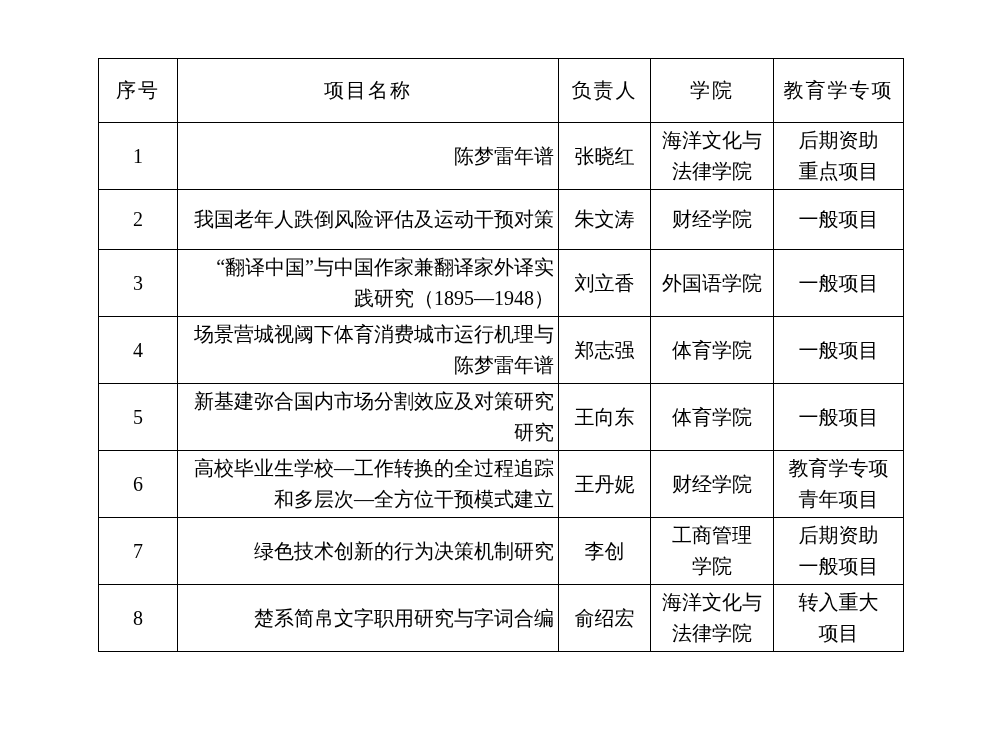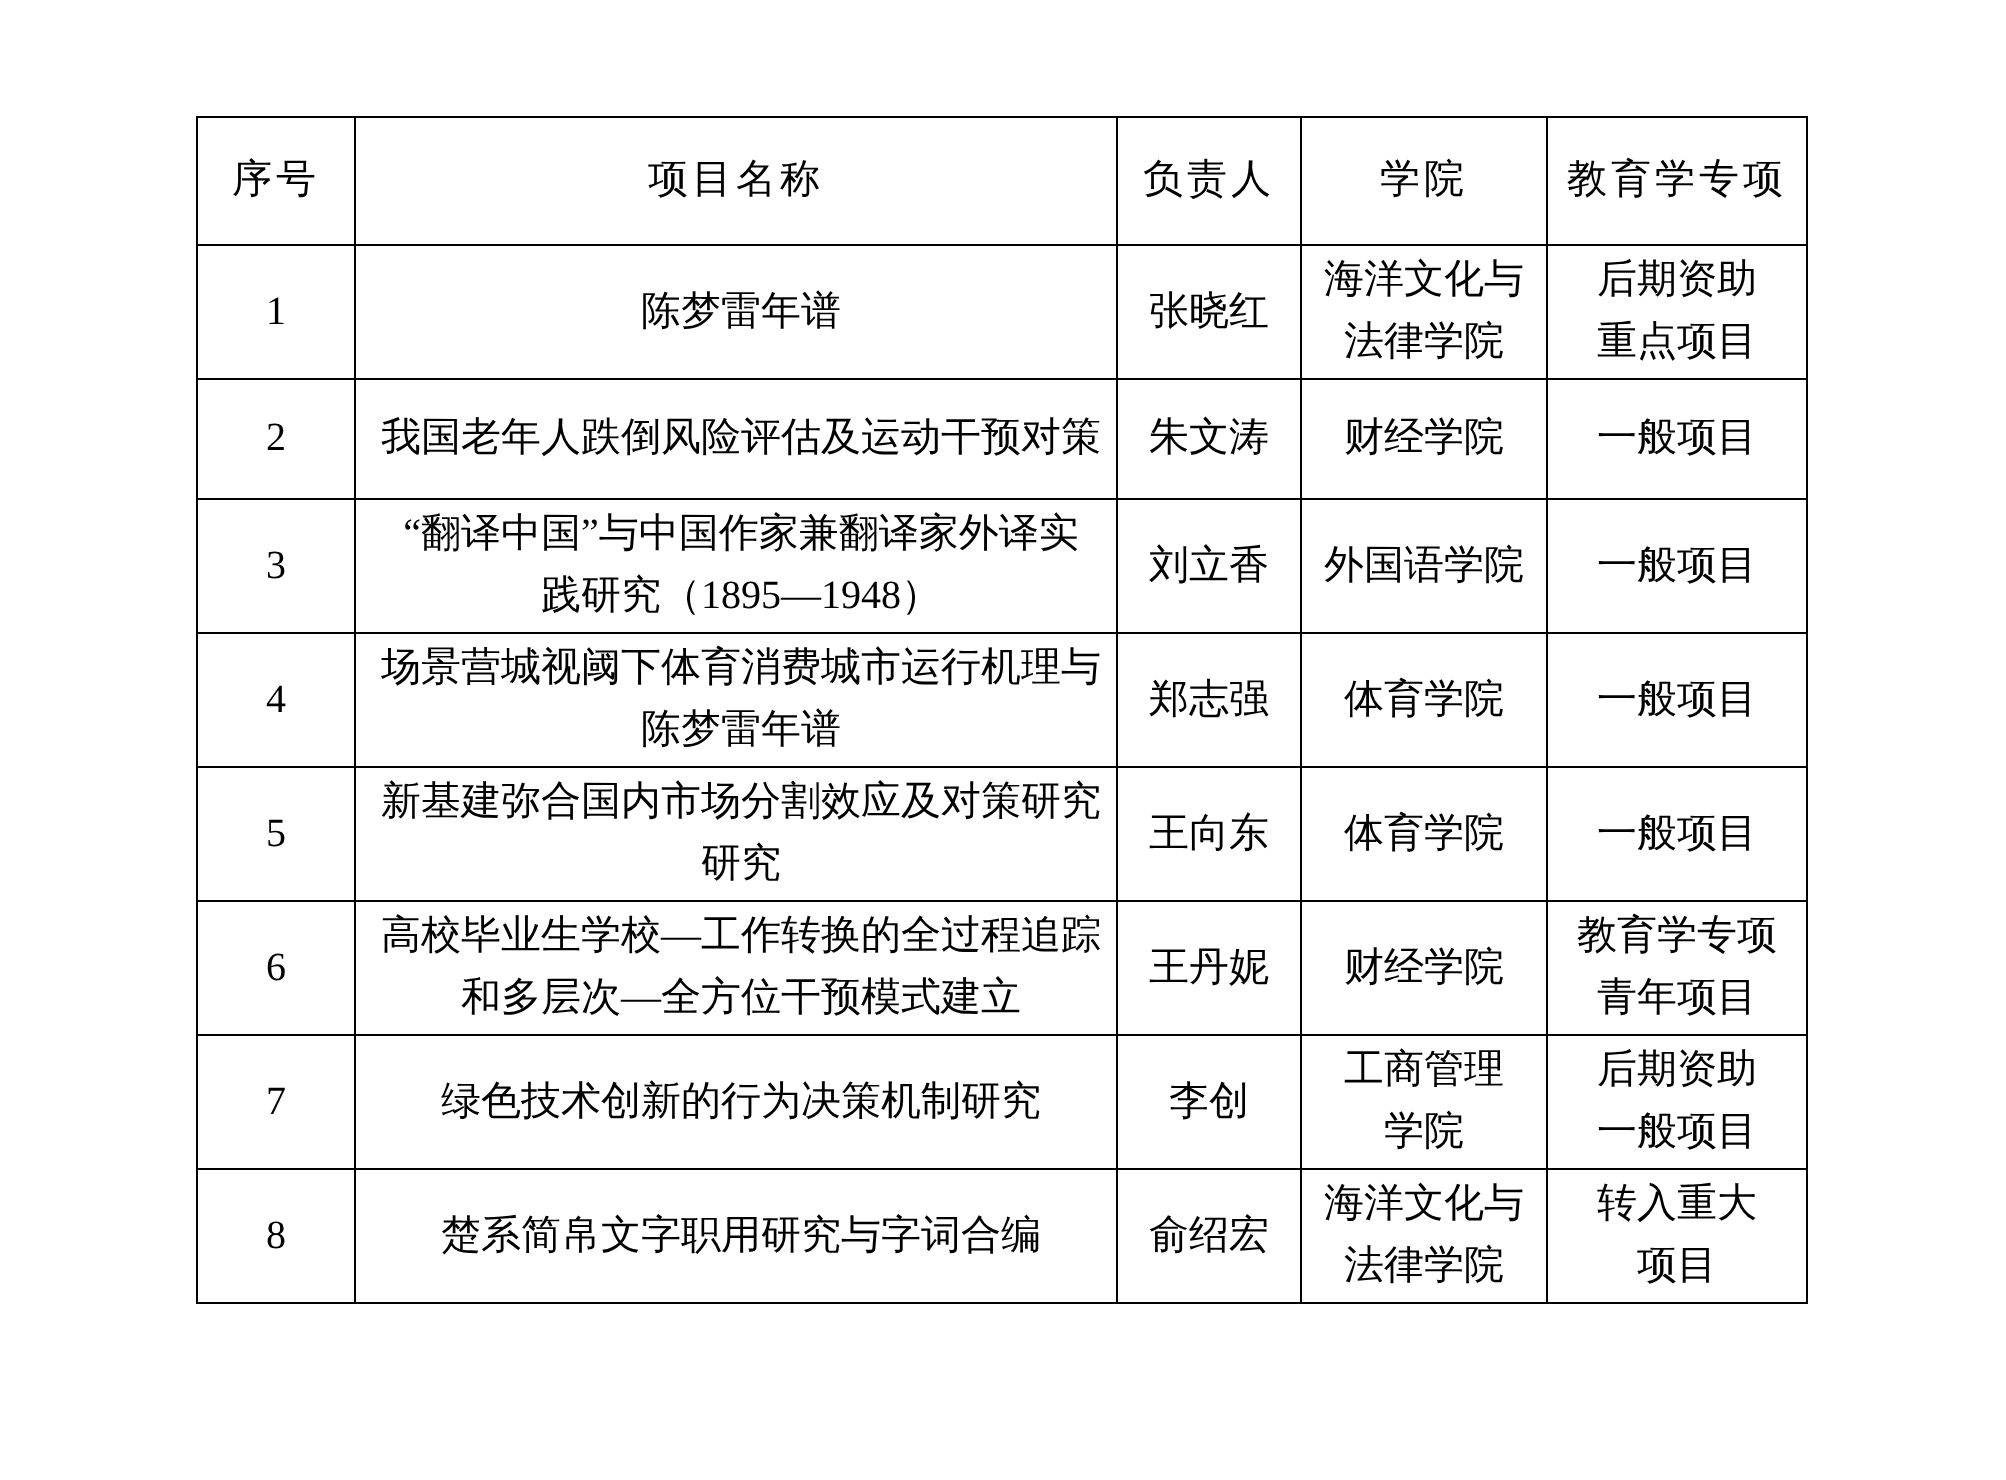--- a/index.html
+++ b/index.html
@@ -47,21 +47,21 @@
     font-weight: normal;
     overflow: hidden;
   }
   th {
     height: 64px;
     text-align: center;
     letter-spacing: 2px;
   }
   td { height: 60px; }
   .td-no     { text-align: center; }
-  .td-name   { text-align: center; padding-left: 9px; padding-right: 4px; }
+  .td-name   { text-align: right; padding-left: 9px; padding-right: 4px; }
   .td-center { text-align: center; }
 </style>
 </head>
 <body>
 
 <div class="page">
 
   <table class="projects">
     <colgroup>
       <col class="c-no">

